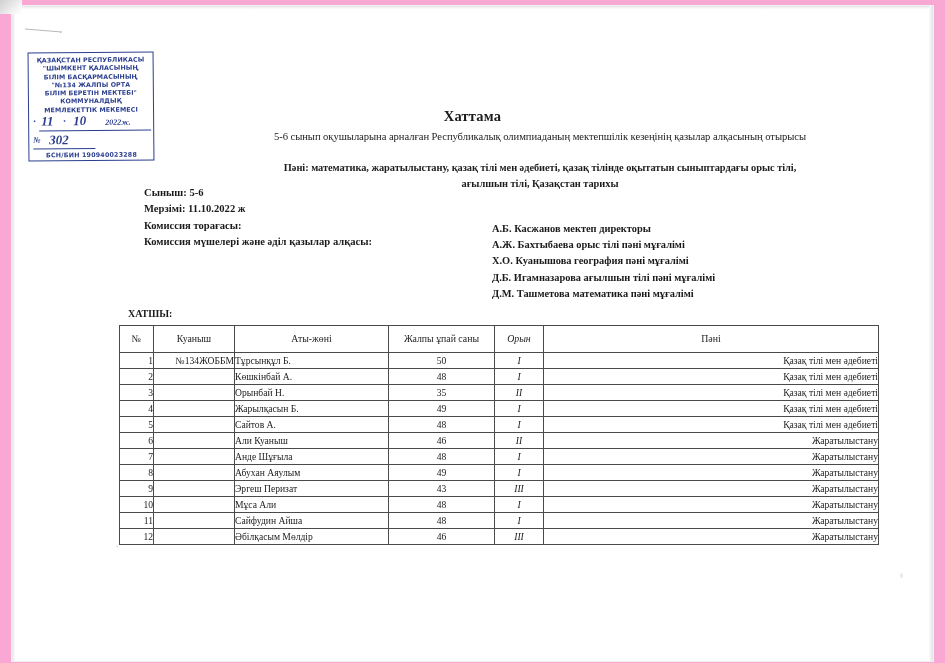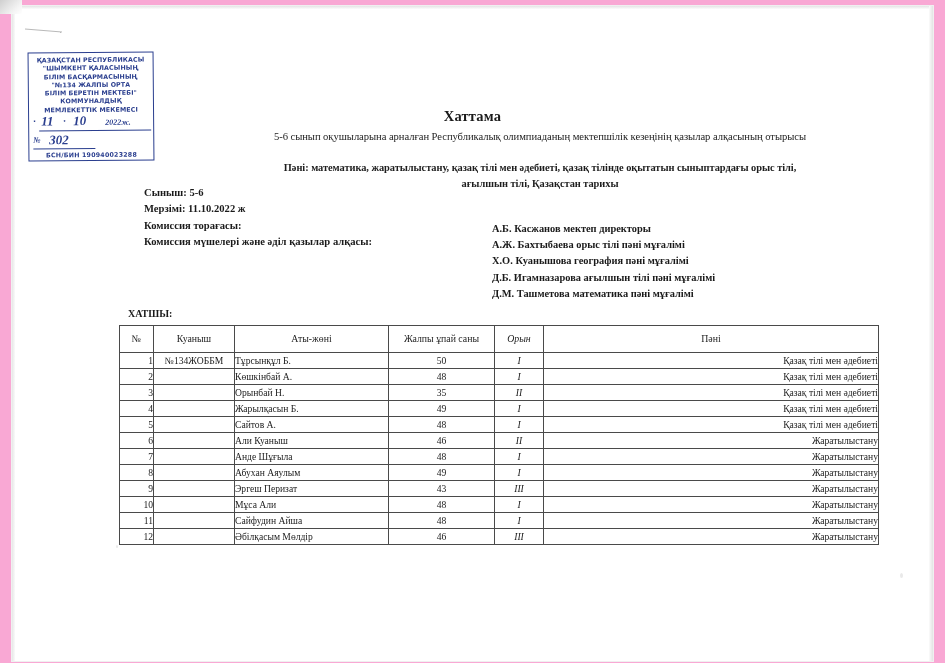--- a/index.html
+++ b/index.html
@@ -192,21 +192,21 @@
     white-space: nowrap;
   }
   .results-table thead th {
     height: 26px;
     line-height: 26px;
     text-align: center;
     font-weight: normal;
     font-size: 9.8px;
   }
   .c-num    { width: 33px;  text-align: right; padding-right: 3px; }
-  .c-school { width: 80px;  text-align: center;  padding-left: 2px; }
+  .c-school { width: 80px;  text-align: right;  padding-left: 2px; }
   .c-name   { width: 153px; text-align: left;  padding-left: 4px; }
   .c-score  { width: 105px; text-align: center; }
   .c-place  { width: 48px;  text-align: center; font-style: italic; }
   .c-subj   { text-align: right; padding-left: 4px; }
   thead .c-num,
   thead .c-school,
   thead .c-name,
   thead .c-subj { text-align: center; padding: 0; }
   
   .speck {

